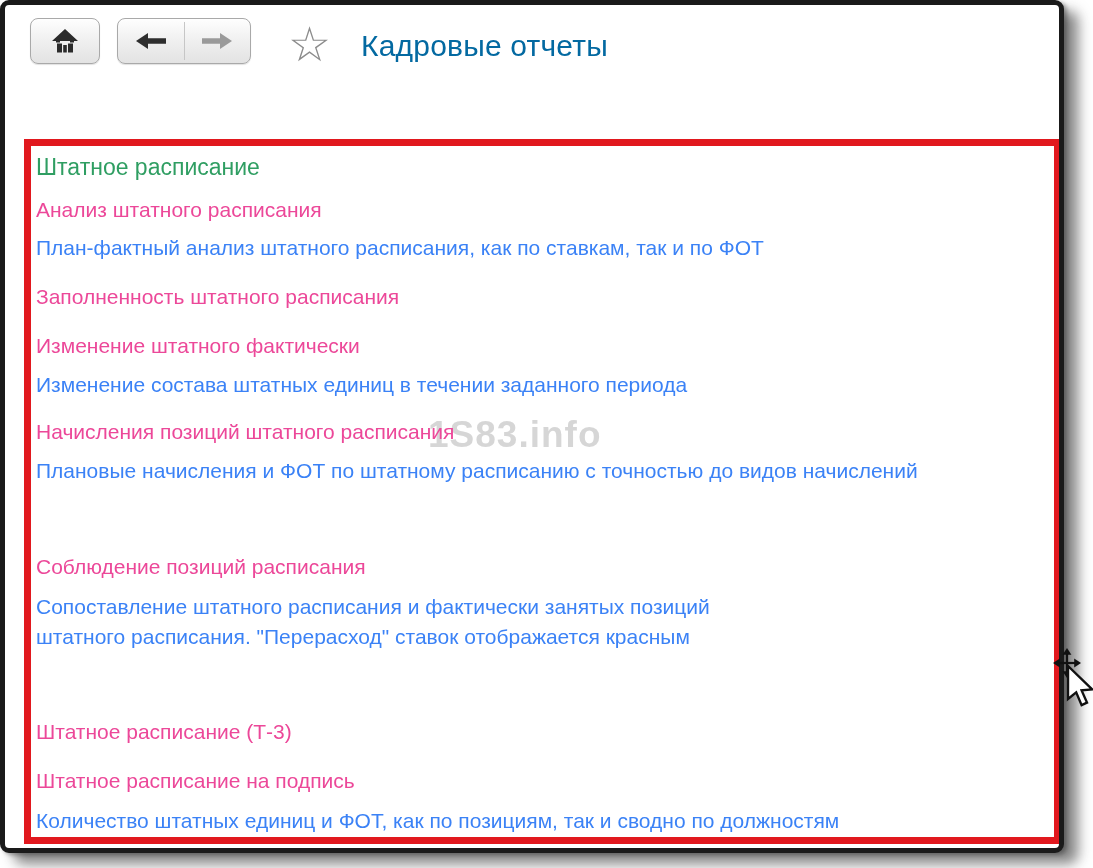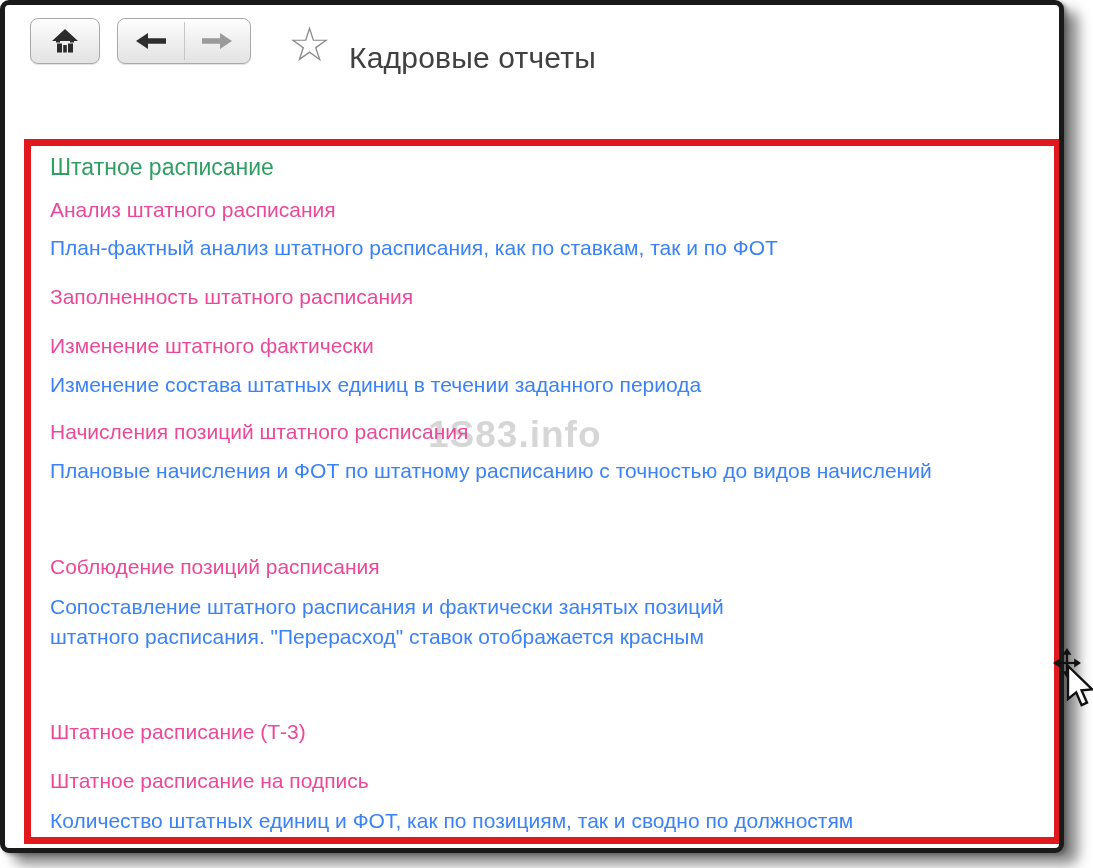--- a/index.html
+++ b/index.html
@@ -29,29 +29,29 @@
     border:1px solid #a9a9a9; border-radius:8px;
     background:linear-gradient(#fefefe, #eeeeee 55%, #e3e3e3);
     box-shadow:0 1px 1px rgba(0,0,0,.12);
     display:flex; overflow:hidden;
   }
   .nav-half { flex:1; border:none; background:transparent; display:flex;
               align-items:center; justify-content:center; cursor:pointer; }
   .nav-sep { width:1px; background:#c6c6c6; margin:3px 0; }
   .star { position:absolute; left:283px; top:16px; font-size:48px; line-height:48px;
           color:#8c8c8c; cursor:pointer; font-weight:400; }
-  .title { position:absolute; left:344px; top:24px; font-size:30px; font-weight:400;
-           color:#404040; letter-spacing:.2px; white-space:nowrap;margin-top:12px; }
+  .title { position:absolute; left:356px; top:24px; font-size:30px; font-weight:400;
+           color:#0369a1; letter-spacing:.2px; white-space:nowrap; }
 
   
   .panel {
     position:absolute; left:19px; top:134px; width:1037px; height:705px;
     border:7px solid #e1181e; background:#fff; overflow:hidden;
   }
-  .row { position:absolute; left:19px; white-space:nowrap; z-index:2; }
+  .row { position:absolute; left:5px; white-space:nowrap; z-index:2; }
   .heading { font-size:23px; color:#2f9e62; }
   .link { font-size:21px; color:#ec4899; cursor:pointer; }
   .desc { font-size:21px; color:#3b82f6; }
   .watermark {
     position:absolute; left:397px; top:268px; z-index:1;
     font-size:37px; font-weight:700; color:#c9c9c9; opacity:.75;
     letter-spacing:1px; white-space:nowrap;
   }
 
   .icon-svg { display:block; }

